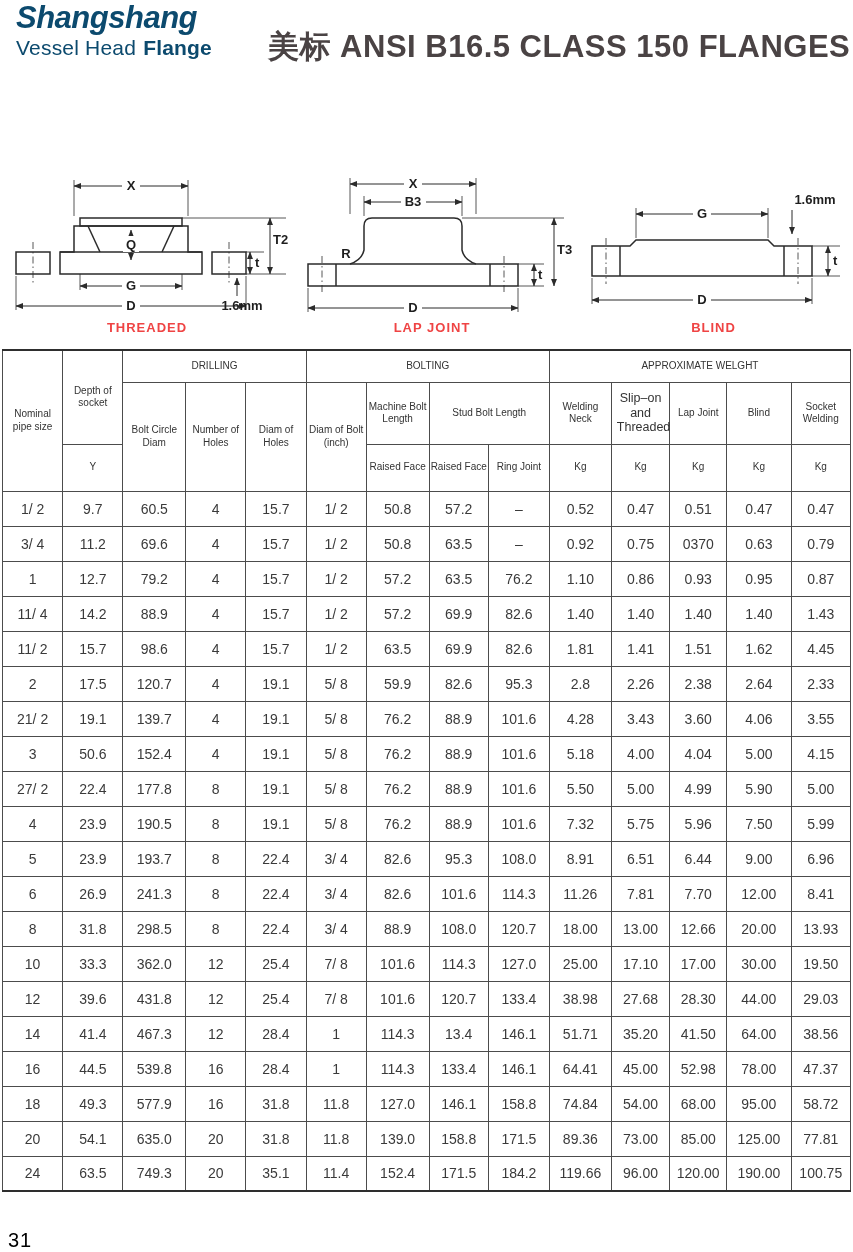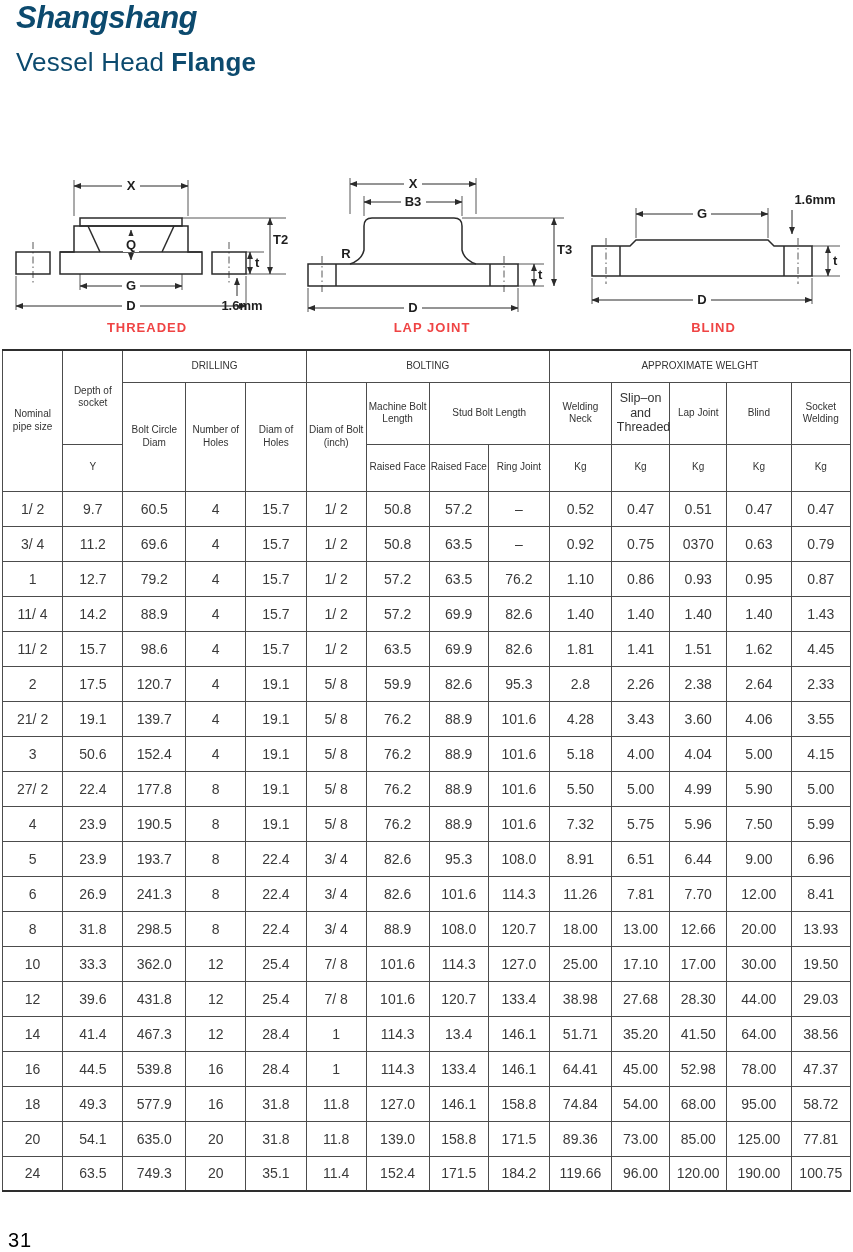--- a/index.html
+++ b/index.html
@@ -7,21 +7,21 @@
   body {
     width:853px; height:1252px; position:relative;
     font-family:"Liberation Sans", sans-serif; color:#3c3c3c;
     overflow:hidden;
   }
 
   
   .page-header { position:relative; height:100px; }
   .logo { position:absolute; left:16px; top:2px; color:#0c4a6e; line-height:1; }
   .logo-name { font-size:31px; font-weight:bold; font-style:italic; letter-spacing:-0.5px; }
-  .logo-tagline { font-size:26px; margin-top:16px; letter-spacing:0.2px; }
+  .logo-tagline { font-size:21px; margin-top:4px; letter-spacing:0.2px; }
   .logo-tagline .bold { font-weight:bold; margin-left:7px; }
   .doc-title {
     position:absolute; left:268px; top:26px; margin:0;
     font-size:31px; font-weight:600; color:#4a4344; letter-spacing:0.5px;
     white-space:nowrap;
   }
 
   
   .drawings { display:flex; margin:68px 2px 0 2px; align-items:flex-end; }
   .drawings figure { flex:1; margin:0; text-align:center; }
@@ -69,20 +69,21 @@
       <path d="M0,1 L10,5 L0,9 z" fill="#2b2b2b"></path>
     </marker>
   </defs>
 </svg>
 
 <header class="page-header">
   <div class="logo">
     <div class="logo-name">Shangshang</div>
     <div class="logo-tagline"><span>Vessel Head</span><span class="bold">Flange</span></div>
   </div>
+  <h1 class="doc-title">美标 ANSI B16.5 CLASS 150 FLANGES</h1>
 </header>
 
 <section class="drawings">
 
   <figure>
     <svg width="290" height="150" viewBox="0 0 290 150">
 
       <line class="ext-line" x1="72" y1="12" x2="72" y2="48"></line>
       <line class="ext-line" x1="186" y1="12" x2="186" y2="48"></line>
       <line class="dim-line" x1="72" y1="18" x2="186" y2="18" marker-start="url(#arr)" marker-end="url(#arr)"></line>

